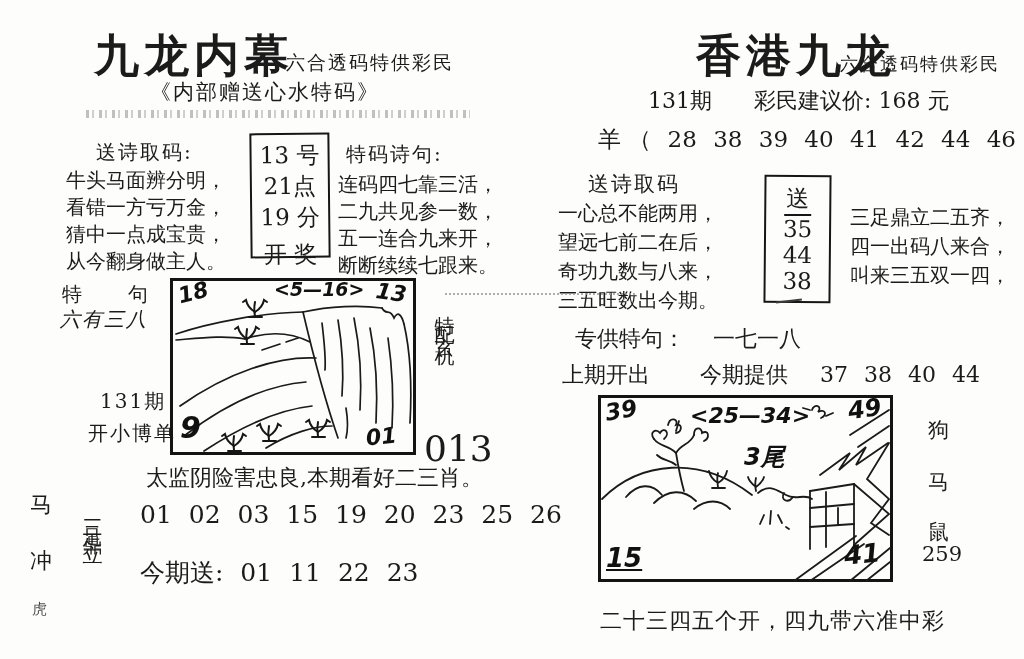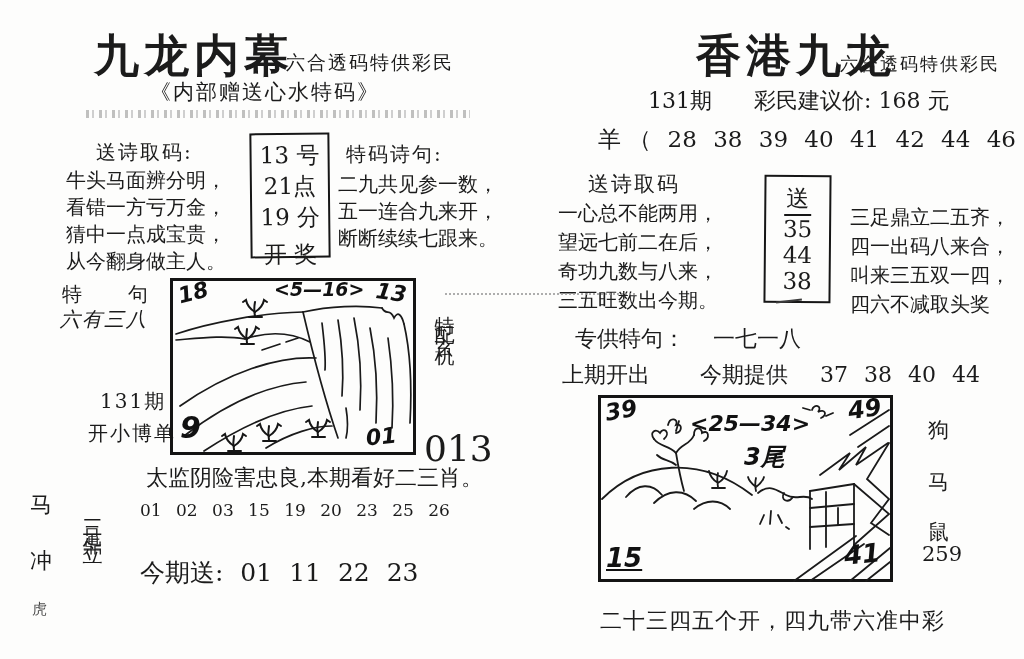--- a/index.html
+++ b/index.html
@@ -60,20 +60,21 @@
 
     <div class="abs numbox" style="left:250px; top:133px; width:80px; height:125px; padding-top:5px;">
       <div>13 号</div>
       <div>21点</div>
       <div>19 分</div>
       <div style="margin-top:6px;">开 奖</div>
     </div>
 
     <div class="abs heading" style="left:346px; top:141px;">特码诗句:</div>
     <div class="abs poem" style="left:338px; top:171px;">
+      <div>连码四七靠三活，</div>
       <div>二九共见参一数，</div>
       <div>五一连合九来开，</div>
       <div>断断续续七跟来。</div>
     </div>
 
     <div class="abs heading" style="left:62px; top:281px;">特　　句</div>
     <div class="abs heading" style="left:60px; top:306px;font-style:italic;">六有三八</div>
     <div class="abs heading" style="left:100px; top:388px;">131期</div>
     <div class="abs heading" style="left:88px; top:420px;">开小博单</div>
 
@@ -118,21 +119,21 @@
       <span class="hand" style="left:96px; top:0px; font-size:19px;margin-left:8px;">&lt;5—16&gt;</span>
       <span class="hand" style="left:206px; top:2px; font-size:22px; transform:rotate(8deg);">13</span>
       <span class="hand" style="left:10px; top:132px; font-size:30px;">9</span>
       <span class="hand" style="left:196px; top:146px; font-size:22px; transform:rotate(-6deg);">01</span>
     </div>
 
     <div class="abs vert" style="left:432px; top:300px; font-size:20px; letter-spacing:10px;">特配玄机</div>
     <div class="abs" style="left:424px; top:428px; font-size:36px;">013</div>
 
     <div class="abs" style="left:146px; top:463px; font-size:22px;">太监阴险害忠良,本期看好二三肖。</div>
-    <div class="abs wordsp" style="left:140px; top:500px; font-size:17px;">01 02 03 15 19 20 23 25 26</div>
+    <div class="abs wordsp" style="left:140px; top:500px; font-size:25px;">01 02 03 15 19 20 23 25 26</div>
     <div class="abs wordsp" style="left:140px; top:556px; font-size:25px;">今期送: 01 11 22 23</div>
 
     <span class="abs" style="left:30px; top:490px; font-size:22px;">马</span>
     <span class="abs" style="left:30px; top:546px; font-size:22px;">冲</span>
     <span class="abs small-faded" style="left:32px; top:600px;">虎</span>
     <div class="abs vert" style="left:80px; top:504px; font-size:20px; letter-spacing:8px;">三足鼎立</div>
   </section>
 
   <section>
     <div class="abs title" style="left:652px; top:26px;margin-left:44px;">香港九龙</div>
@@ -162,21 +163,20 @@
       <span class="underl">送</span>
       <span>35</span>
       <span>44</span>
       <span>38</span>
     </div>
 
     <div class="abs poem" style="left:850px; top:203px; line-height:29px;">
       <div>三足鼎立二五齐，</div>
       <div>四一出码八来合，</div>
       <div>叫来三五双一四，</div>
-      <div>四六不减取头奖</div>
     </div>
 
     <div class="abs" style="left:575px; top:324px; font-size:22px;">
       <span>专供特句：</span>
       <span style="display:inline-block; width:14px;"></span>
       <span>一七一八</span>
     </div>
 
     <div class="abs" style="left:562px; top:360px; font-size:22px;">
       <span>上期开出</span>
@@ -216,21 +216,21 @@
           <path d="M222,80 L252,58 L241,75 L268,52 L258,70 L290,48"></path>
           <path d="M252,40 L291,15 M260,52 L291,31"></path>
           <path d="M291,48 L269,84 L291,104 L273,128 L291,140"></path>
           <path d="M196,186 L258,141 M212,186 L266,149"></path>
           <path d="M252,186 L292,153 M268,186 L292,167"></path>
           <path d="M214,15 c2,-7 11,-4 6,2 c7,-4 10,3 3,6 M205,13 l7,2 M228,21 l7,-3"></path>
         </g>
       </svg>
       <span class="hand" style="left:7px; top:2px; font-size:23px; transform:rotate(-10deg);">39</span>
       <span class="hand" style="left:250px; top:0px; font-size:24px; transform:rotate(-8deg);">49</span>
-      <span class="hand" style="left:92px; top:8px; font-size:22px;margin-top:8px;">&lt;25—34&gt;</span>
+      <span class="hand" style="left:92px; top:8px; font-size:22px;">&lt;25—34&gt;</span>
       <span class="hand" style="left:146px; top:46px; font-size:24px;">3尾</span>
       <span class="hand" style="left:8px; top:148px; font-size:26px;text-decoration:underline;">15</span>
       <span class="hand" style="left:246px; top:144px; font-size:26px; transform:rotate(-6deg);">41</span>
     </div>
 
     <span class="abs" style="left:928px; top:416px; font-size:21px;">狗</span>
     <span class="abs" style="left:928px; top:468px; font-size:21px;">马</span>
     <span class="abs" style="left:928px; top:518px; font-size:21px;">鼠</span>
     <div class="abs" style="left:922px; top:542px; font-size:21px;">259</div>
 

